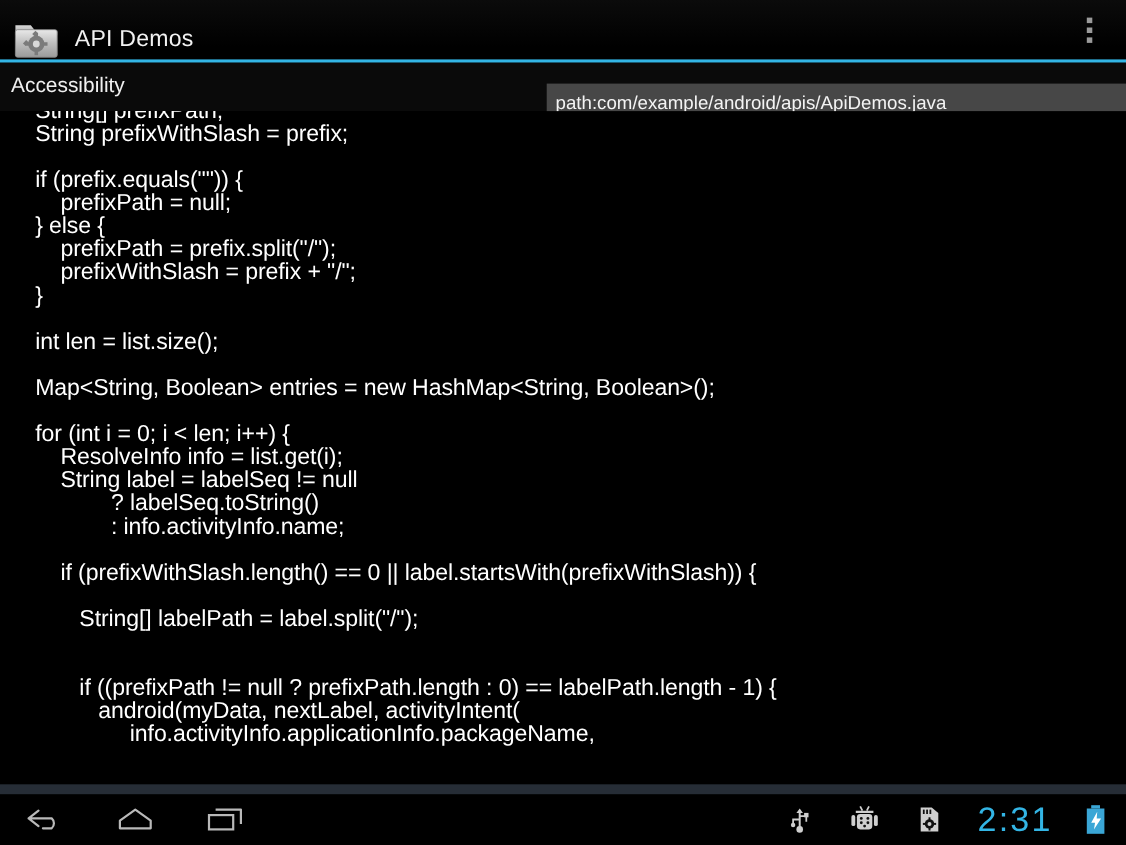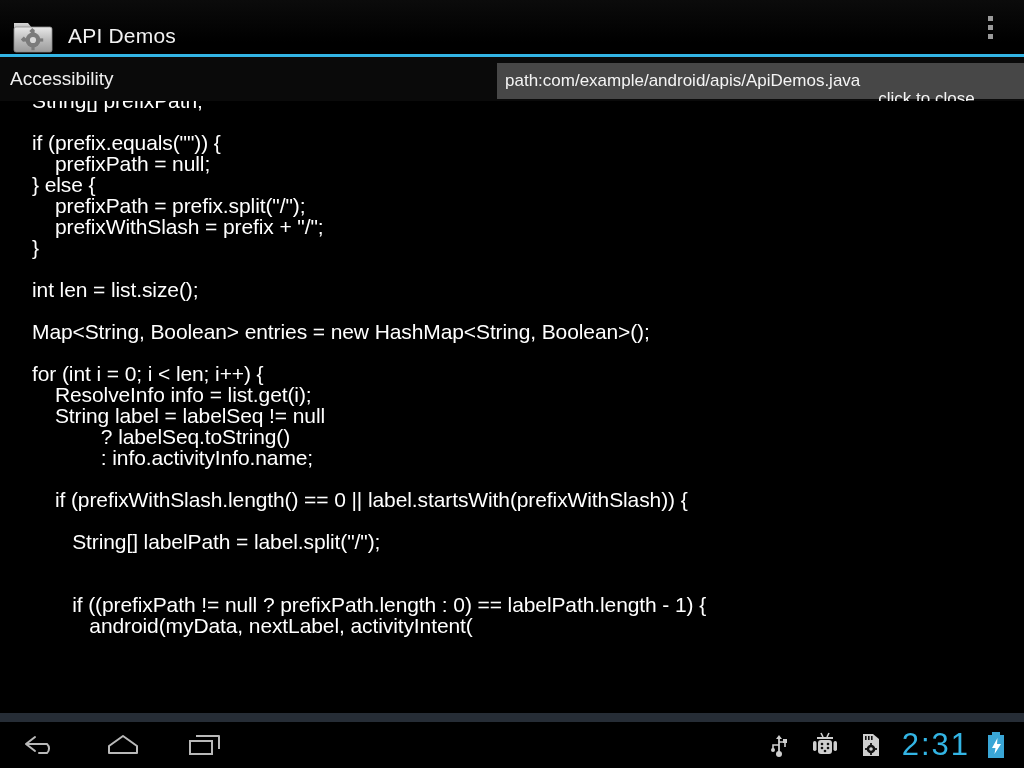--- a/index.html
+++ b/index.html
@@ -77,21 +77,21 @@
   .sub-header-title {
     position: absolute;
     left: 10px; top: 11px;
     color: #f0f0f0;
     font-size: 19px;
   }
 
   
   .path-overlay {
     position: absolute;
-    left: 497px; top: 63px;
+    left: 497px; top: 76px;
     width: 527px; height: 36px;
     background: #474747;
     display: flex;
     align-items: center;
     box-sizing: border-box;
     padding: 0 0 0 8px;
   }
   .path-overlay .path-text {
     color: #f4f4f4;
     font-size: 17px;
@@ -153,20 +153,21 @@
     display: flex;
     align-items: center;
     justify-content: center;
   }
   .sys-right {
     position: absolute;
     right: 8px; top: 0;
     height: 46px;
     display: flex;
     align-items: center;
+    gap: 13px;
   }
   .sys-icon {
     width: 46px; height: 46px;
     display: flex;
     align-items: center;
     justify-content: center;
   }
   .clock {
     color: #33b5e5;
     font-size: 31px;
@@ -231,20 +232,21 @@
   </div>
 
   <div class="path-overlay">
     <span class="path-text">path:com/example/android/apis/ApiDemos.java</span>
     <span class="close-text">click to close</span>
   </div>
 
   <div class="code-area">
     <div class="code-scroll" id="code-scroll">
         <div class="code-line">String[] prefixPath;</div>
+        <div class="code-line">String prefixWithSlash = prefix;</div>
         <div class="code-line blank"></div>
         <div class="code-line">if (prefix.equals("")) {</div>
         <div class="code-line">    prefixPath = null;</div>
         <div class="code-line">} else {</div>
         <div class="code-line">    prefixPath = prefix.split("/");</div>
         <div class="code-line">    prefixWithSlash = prefix + "/";</div>
         <div class="code-line">}</div>
         <div class="code-line blank"></div>
         <div class="code-line">int len = list.size();</div>
         <div class="code-line blank"></div>
@@ -256,20 +258,21 @@
         <div class="code-line">            ? labelSeq.toString()</div>
         <div class="code-line">            : info.activityInfo.name;</div>
         <div class="code-line blank"></div>
         <div class="code-line">    if (prefixWithSlash.length() == 0 || label.startsWith(prefixWithSlash)) {</div>
         <div class="code-line blank"></div>
         <div class="code-line">       String[] labelPath = label.split("/");</div>
         <div class="code-line blank"></div>
         <div class="code-line blank"></div>
         <div class="code-line">       if ((prefixPath != null ? prefixPath.length : 0) == labelPath.length - 1) {</div>
         <div class="code-line">          android(myData, nextLabel, activityIntent(</div>
+        <div class="code-line">               info.activityInfo.applicationInfo.packageName,</div>
       </div>
   </div>
 
   <div class="nav-bar">
     <div class="nav-left">
       <div class="nav-btn">
         <svg width="38" height="24" viewBox="0 0 38 24">
           <path d="M4 11 L13 4 M4 11 L13 18 M4 11 H25 a6 6 0 0 1 0 9 H17" stroke="#b9b9b9" stroke-width="2" fill="none" stroke-linecap="round" stroke-linejoin="round"></path>
         </svg>
       </div>

